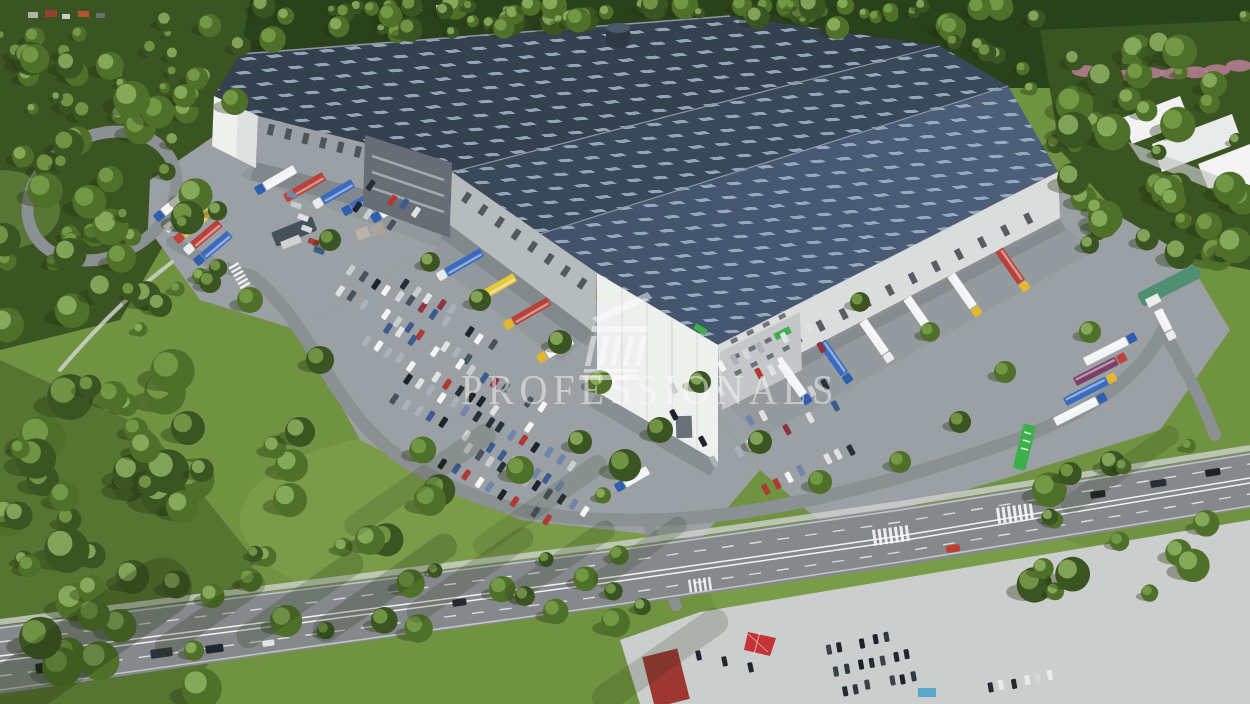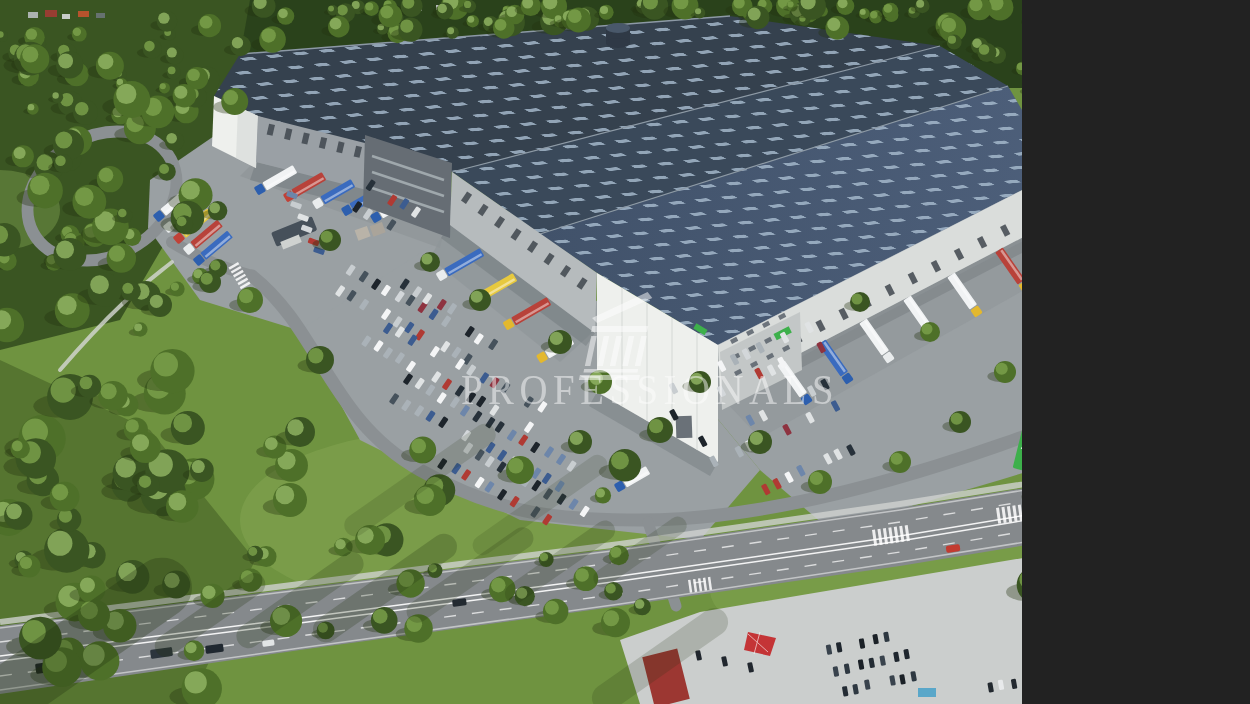--- a/index.html
+++ b/index.html
@@ -1,16 +1,16 @@
 <!DOCTYPE html>
 <html style="--grass: #6f9340; --grass_light: #87a955; --grass_dark: #567530; --forest: #3a5522; --forest_dark: #2a421b; --tree: #4e7029; --tree_light: #7da24c; --tree_hi: #93b765; --asphalt: #9aa0a3; --asphalt_light: #b7bbbc; --road: #8b9093; --road_dark: #7a7f83; --concrete: #cbcecd; --sidewalk: #d6d8d4; --roof_a: #35414e; --roof_b: #3a495a; --roof_c: #41526a; --roof_c2: #4d5f7a; --roof_edge: #8d99a6; --skylight: #a9bdcf; --wall_white: #eef0ed; --wall_light: #dadddb; --wall_mid: #b6bbbd; --wall_dock: #9aa0a5; --office_dark: #666d74; --dock_door: #3f464e; --green_accent: #3db04b; --gate_canopy: #4f8f72; --tank: #2f3946; --tank_top: #49586a; --shadow: #22320f; --white: #ffffff; --red_car: #c23b30; --tent_red: #c43436; --dealer_roof: #9c3732; --pool_blue: #5aa7c9; --pink_bloom: #c27f9e;"><head>
 <meta charset="utf-8">
 <style>
   html,body{margin:0;padding:0;background:#222;}
-  .stage{width:1022px;height:704px;position:relative;overflow:hidden;font-family:"Liberation Sans",sans-serif;text-align:center;}
+  .stage{width:1250px;height:704px;position:relative;overflow:hidden;font-family:"Liberation Sans",sans-serif;text-align:center;}
   svg{display:block}
   .wm-text{font-family:"Liberation Serif",serif;font-weight:400;letter-spacing:6px;}
 </style>
 </head>
 <body>
 
 <div class="stage">
 <svg id="scene" width="1250" height="704" viewBox="0 0 1250 704" xmlns="http://www.w3.org/2000/svg">
   <defs>
     <pattern id="sky" width="27" height="25" patternUnits="userSpaceOnUse" patternTransform="matrix(0.97,-0.1,0.85,0.45,0,0)">

